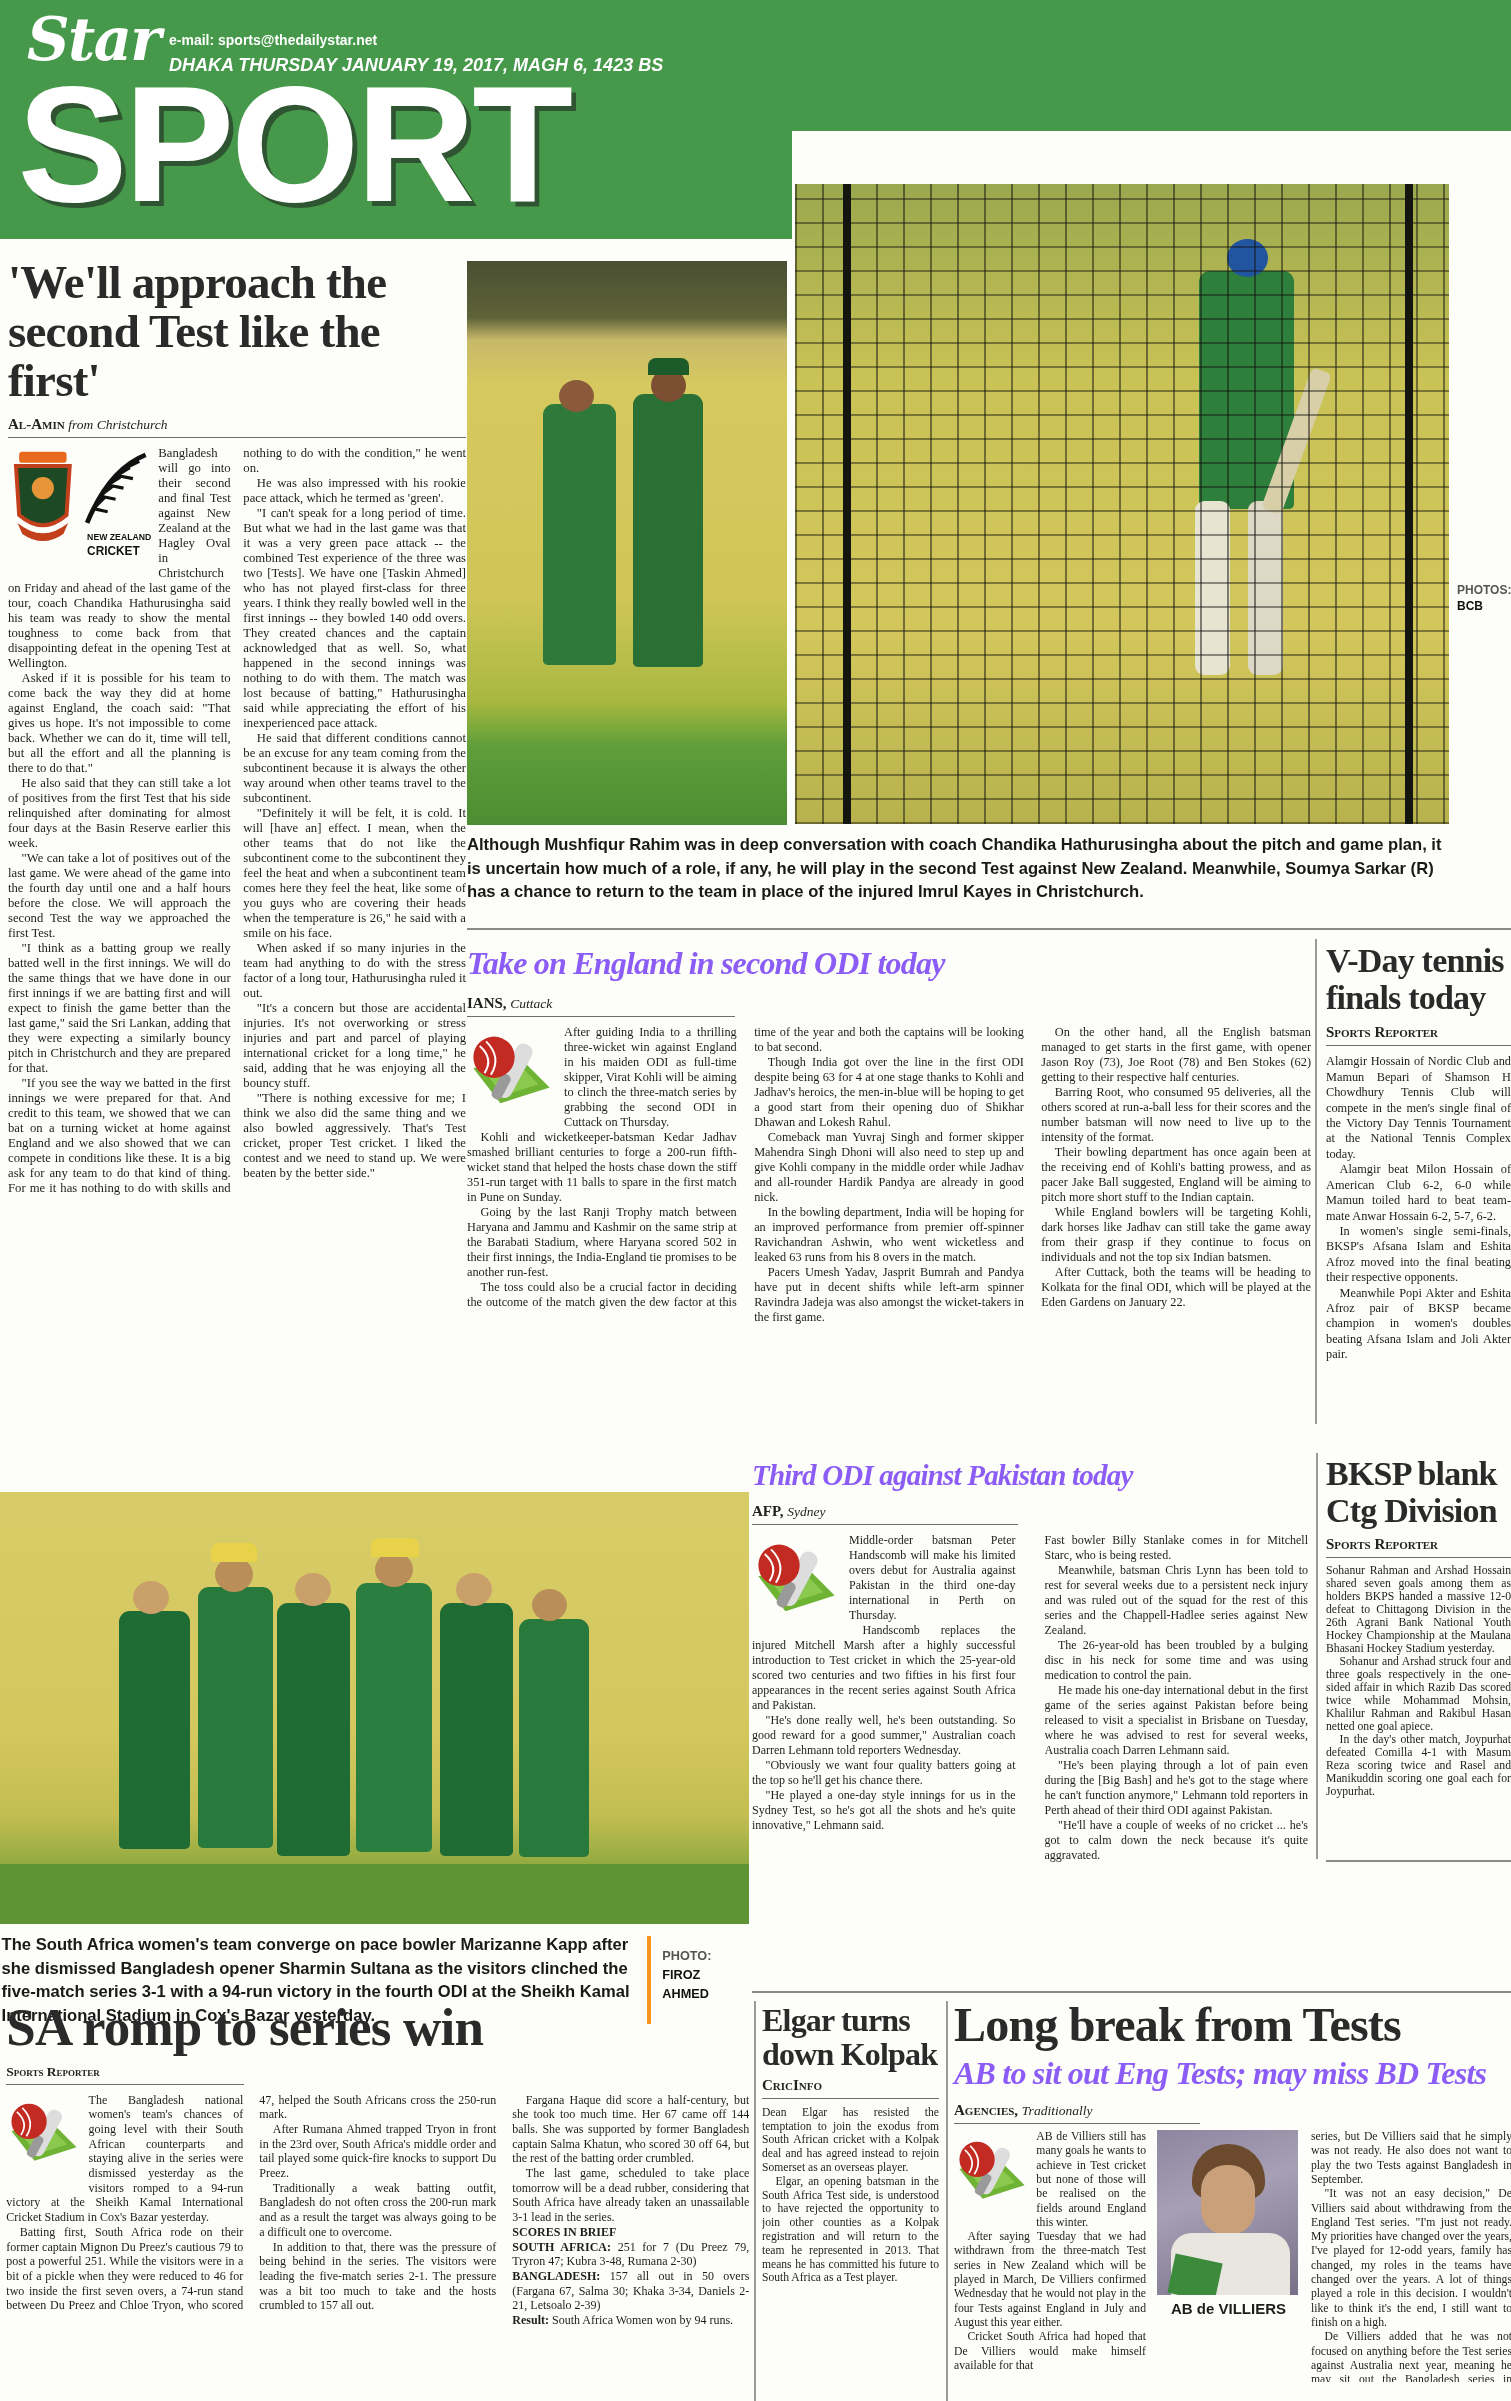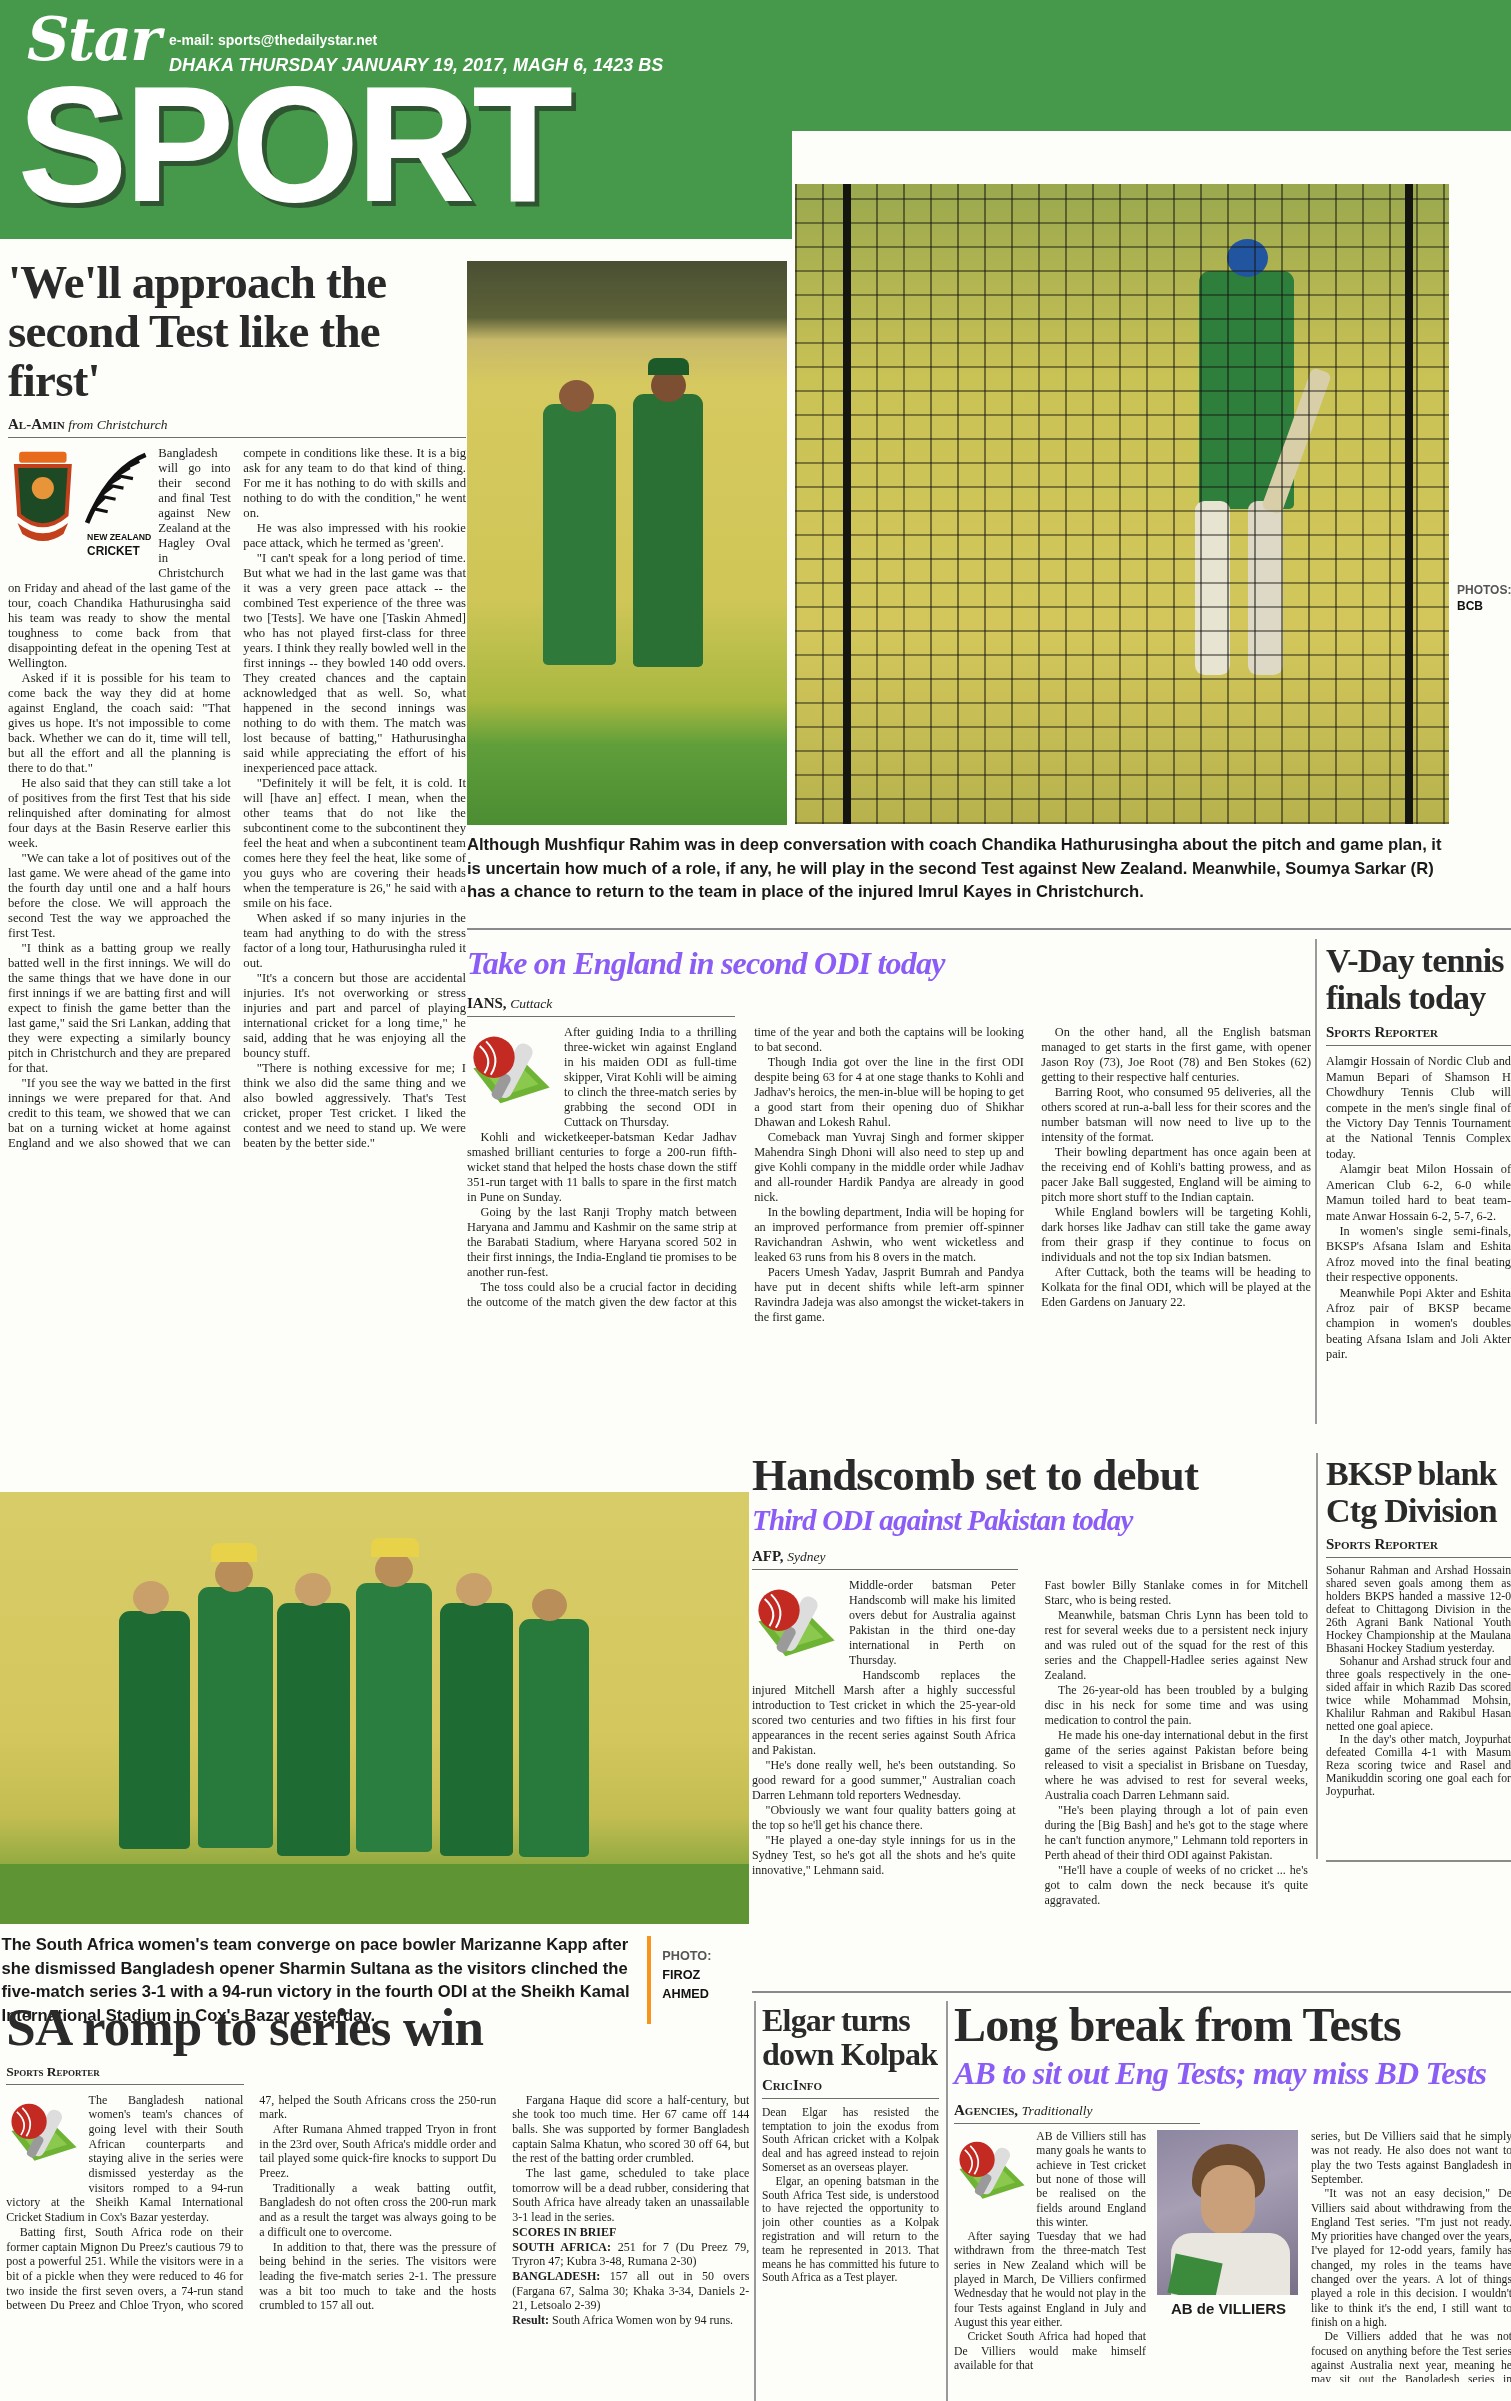--- a/index.html
+++ b/index.html
@@ -147,20 +147,21 @@
       </svg>
     </div>
     <p class="np">Bangladesh will go into their second and final Test against New Zealand at the Hagley Oval in Christchurch on Friday and ahead of the last game of the tour, coach Chandika Hathurusingha said his team was ready to show the mental toughness to come back from that disappointing defeat in the opening Test at Wellington.</p>
     <p>Asked if it is possible for his team to come back the way they did at home against England, the coach said: "That gives us hope. It's not impossible to come back. Whether we can do it, time will tell, but all the effort and all the planning is there to do that."</p>
     <p>He also said that they can still take a lot of positives from the first Test that his side relinquished after dominating for almost four days at the Basin Reserve earlier this week.</p>
     <p>"We can take a lot of positives out of the last game. We were ahead of the game into the fourth day until one and a half hours before the close. We will approach the second Test the way we approached the first Test.</p>
     <p>"I think as a batting group we really batted well in the first innings. We will do the same things that we have done in our first innings if we are batting first and will expect to finish the game better than the last game," said the Sri Lankan, adding that they were expecting a similarly bouncy pitch in Christchurch and they are prepared for that.</p>
     <p>"If you see the way we batted in the first innings we were prepared for that. And credit to this team, we showed that we can bat on a turning wicket at home against England and we also showed that we can compete in conditions like these. It is a big ask for any team to do that kind of thing. For me it has nothing to do with skills and nothing to do with the condition," he went on.</p>
     <p>He was also impressed with his rookie pace attack, which he termed as 'green'.</p>
     <p>"I can't speak for a long period of time. But what we had in the last game was that it was a very green pace attack -- the combined Test experience of the three was two [Tests]. We have one [Taskin Ahmed] who has not played first-class for three years. I think they really bowled well in the first innings -- they bowled 140 odd overs. They created chances and the captain acknowledged that as well. So, what happened in the second innings was nothing to do with them. The match was lost because of batting," Hathurusingha said while appreciating the effort of his inexperienced pace attack.</p>
+    <p>He said that different conditions cannot be an excuse for any team coming from the subcontinent because it is always the other way around when other teams travel to the subcontinent.</p>
     <p>"Definitely it will be felt, it is cold. It will [have an] effect. I mean, when the other teams that do not like the subcontinent come to the subcontinent they feel the heat and when a subcontinent team comes here they feel the heat, like some of you guys who are covering their heads when the temperature is 26," he said with a smile on his face.</p>
     <p>When asked if so many injuries in the team had anything to do with the stress factor of a long tour, Hathurusingha ruled it out.</p>
     <p>"It's a concern but those are accidental injuries. It's not overworking or stress injuries and part and parcel of playing international cricket for a long time," he said, adding that he was enjoying all the bouncy stuff.</p>
     <p>"There is nothing excessive for me; I think we also did the same thing and we also bowled aggressively. That's Test cricket, proper Test cricket. I liked the contest and we need to stand up. We were beaten by the better side."</p>
   </div>
 </div>
 
 <div class="photo center-photo">
   <div class="figure" style="left:76px; top:143px; width:73px; height:261px; background:#2f7a3a;"></div>
   <div class="figure" style="left:166px; top:133px; width:70px; height:273px; background:#2a7034;"></div>
@@ -243,21 +244,20 @@
   <div class="body-text">
     <p class="np">Sohanur Rahman and Arshad Hossain shared seven goals among them as holders BKPS handed a massive 12-0 defeat to Chittagong Division in the 26th Agrani Bank National Youth Hockey Championship at the Maulana Bhasani Hockey Stadium yesterday.</p>
     <p>Sohanur and Arshad struck four and three goals respectively in the one-sided affair in which Razib Das scored twice while Mohammad Mohsin, Khalilur Rahman and Rakibul Hasan netted one goal apiece.</p>
     <p>In the day's other match, Joypurhat defeated Comilla 4-1 with Masum Reza scoring twice and Rasel and Manikuddin scoring one goal each for Joypurhat.</p>
   </div>
 </div>
 
 <div class="hdiv" style="left:1326px; top:1860px; width:185px;"></div>
 
 <div class="hand-art">
-  <h2 class="hx">Handscomb set to debut</h2>
   <div class="subtitle">Third ODI against Pakistan today</div>
   <span class="byline"><span>AFP,</span> <span class="place">Sydney</span></span>
   <div class="brule"></div>
   <div class="hand-cols">
     <div class="col body-text">
       <div class="icon-wrap">
         <svg width="89" height="97" viewBox="0 0 112 122">
           <polygon points="8,52 66,38 104,76 42,96" fill="#6fb335"></polygon>
           <polygon points="20,54 62,44 90,72 46,86" fill="#8bc94e"></polygon>
           <rect x="48" y="18" width="22" height="74" rx="10" fill="#ddd" transform="rotate(28 59 55)"></rect>

